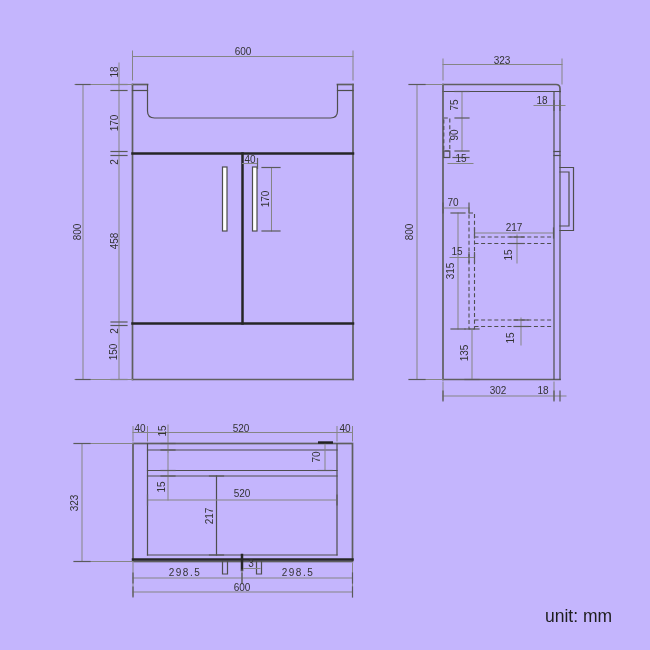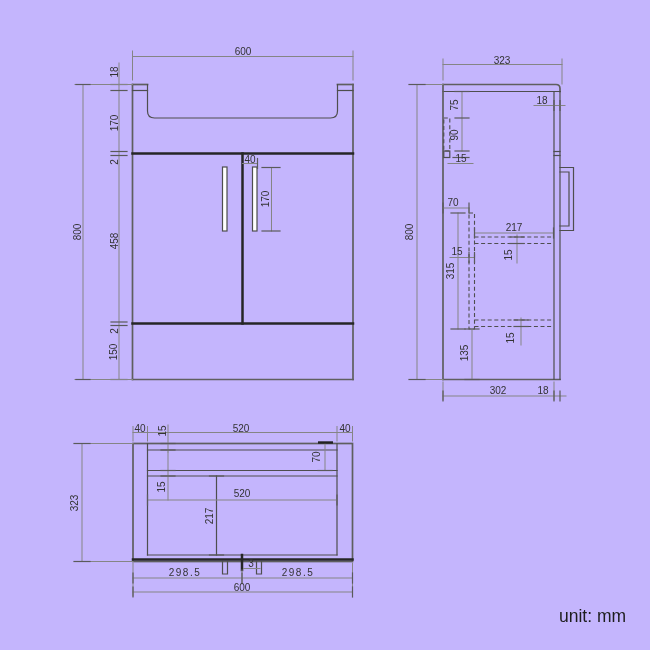--- a/index.html
+++ b/index.html
@@ -9,21 +9,21 @@
            text-anchor:middle;dominant-baseline:central;}
   svg text.sp{letter-spacing:1.5px;}
   .ol   {stroke:#5f5f5f;stroke-width:1.7;fill:none;stroke-linecap:square;}
   .thin {stroke:#4e4e4e;stroke-width:1.2;fill:none;stroke-linecap:square;}
   .thick{stroke:#262626;stroke-width:2.5;fill:none;stroke-linecap:square;}
   .dim  {stroke:#858585;stroke-width:1;fill:none;stroke-linecap:square;}
   .tick {stroke:#5a5a5a;stroke-width:1.2;fill:none;stroke-linecap:square;}
   .bold {stroke:#222;stroke-width:2.4;fill:none;}
   .dash {stroke:#4e4e4e;stroke-width:1.1;fill:none;stroke-dasharray:4 2.6;}
   .hfill{fill:#ffffff;}
-  .unit-note{position:absolute;left:559px;top:606px;font-size:17.5px;color:#1d1d1d;}
+  .unit-note{position:absolute;left:545px;top:606px;font-size:17.5px;color:#1d1d1d;}
 </style>
 </head>
 <body>
 
 <div class="canvas">
 <svg width="650" height="650" viewBox="0 0 650 650">
 
   <g>
     <g>
       <path class="ol" d="M132.5,84.5 V379.5"></path>

